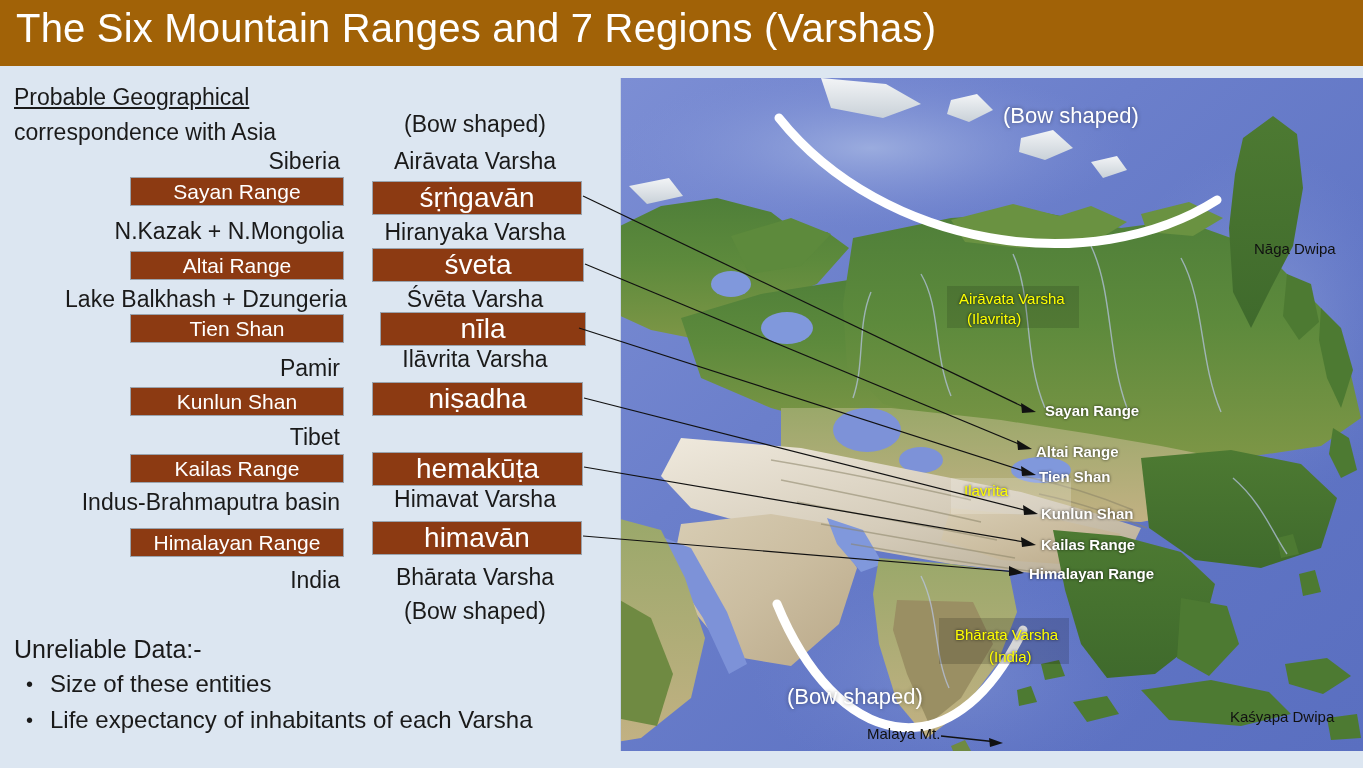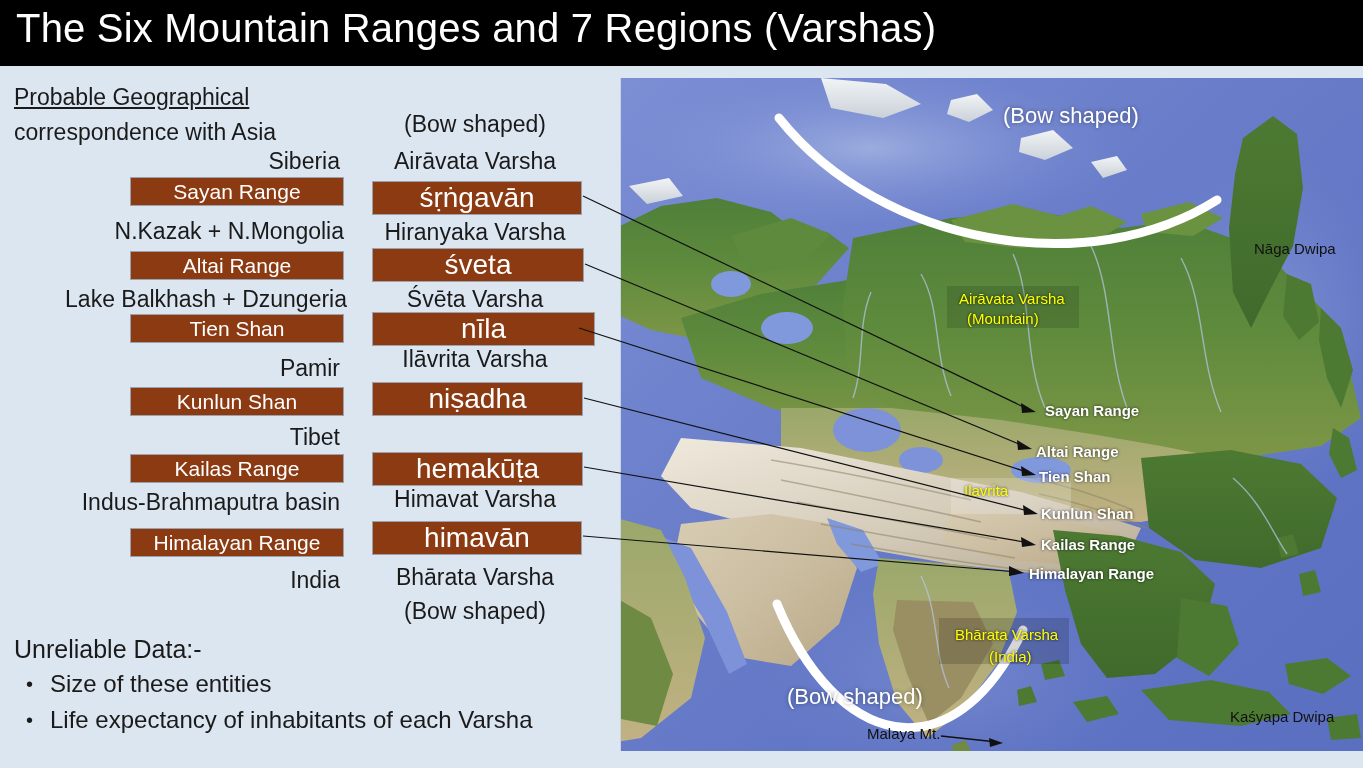--- a/index.html
+++ b/index.html
@@ -12,21 +12,21 @@
   #slide {
     position: relative;
     width: 1363px; height: 768px;
     background: #DCE6F1;
   }
 
   
   #title-bar {
     position: absolute; left: 0; top: 0;
     width: 1363px; height: 66px;
-    background: #000000;
+    background: #a16207;
   }
   #title-text {
     position: absolute; left: 16px; top: 6px;
     font-size: 40px; font-weight: 400; color: #FFFFFF;
     letter-spacing: 0.2px;
     white-space: nowrap;
   }
 
   
   .txt {
@@ -122,21 +122,21 @@
   <div class="txt" style="left:375px; top:146px; width:200px; text-align:center;">Airāvata Varsha</div>
   <div class="txt" style="left:375px; top:217px; width:200px; text-align:center;">Hiranyaka Varsha</div>
   <div class="txt" style="left:375px; top:284px; width:200px; text-align:center;">Śvēta Varsha</div>
   <div class="txt" style="left:375px; top:344px; width:200px; text-align:center;">Ilāvrita Varsha</div>
   <div class="txt" style="left:375px; top:484px; width:200px; text-align:center;">Himavat Varsha</div>
   <div class="txt" style="left:375px; top:562px; width:200px; text-align:center;">Bhārata Varsha</div>
   <div class="txt" style="left:375px; top:596px; width:200px; text-align:center;">(Bow shaped)</div>
 
   <div class="chip c2" style="left:372px; top:181px; width:210px;">śṛṅgavān</div>
   <div class="chip c2" style="left:372px; top:248px; width:212px;">śveta</div>
-  <div class="chip c2" style="left:372px; top:312px; width:223px;text-align:center;">nīla</div>
+  <div class="chip c2" style="left:380px; top:312px; width:206px;text-align:center;">nīla</div>
   <div class="chip c2" style="left:372px; top:382px; width:211px;">niṣadha</div>
   <div class="chip c2" style="left:372px; top:452px; width:211px;">hemakūṭa</div>
   <div class="chip c2" style="left:372px; top:521px; width:210px;">himavān</div>
 
   <div id="notes">
     <div class="hdr">Unreliable Data:-</div>
     <ul>
       <li>Size of these entities</li>
       <li>Life expectancy of inhabitants of each Varsha</li>
     </ul>
@@ -295,21 +295,21 @@
       <g stroke="#111111" stroke-width="1.6" fill="none">
         <line x1="320" y1="658" x2="376" y2="664"></line>
       </g>
       <path d="M382 665 L368 660 L369 669 Z" fill="#111111"></path>
     </svg>
 
     <div class="mlabel bigwhite" style="left:382px; top:25px;">(Bow shaped)</div>
     <div class="mlabel bigwhite" style="left:166px; top:606px;">(Bow shaped)</div>
 
     <div class="mlabel yellow" style="left:338px; top:212px;">Airāvata Varsha</div>
-    <div class="mlabel yellow" style="left:346px; top:232px;">(Mountain)</div>
+    <div class="mlabel yellow" style="left:346px; top:232px;">(Ilavrita)</div>
     <div class="mlabel yellow" style="left:343px; top:404px;">Ilavrita</div>
     <div class="mlabel yellow" style="left:334px; top:548px;">Bhārata Varsha</div>
     <div class="mlabel yellow" style="left:368px; top:570px;">(India)</div>
 
     <div class="mlabel white" style="left:424px; top:324px;">Sayan Range</div>
     <div class="mlabel white" style="left:415px; top:365px;">Altai Range</div>
     <div class="mlabel white" style="left:418px; top:390px;">Tien Shan</div>
     <div class="mlabel white" style="left:420px; top:427px;">Kunlun Shan</div>
     <div class="mlabel white" style="left:420px; top:458px;">Kailas Range</div>
     <div class="mlabel white" style="left:408px; top:487px;">Himalayan Range</div>

